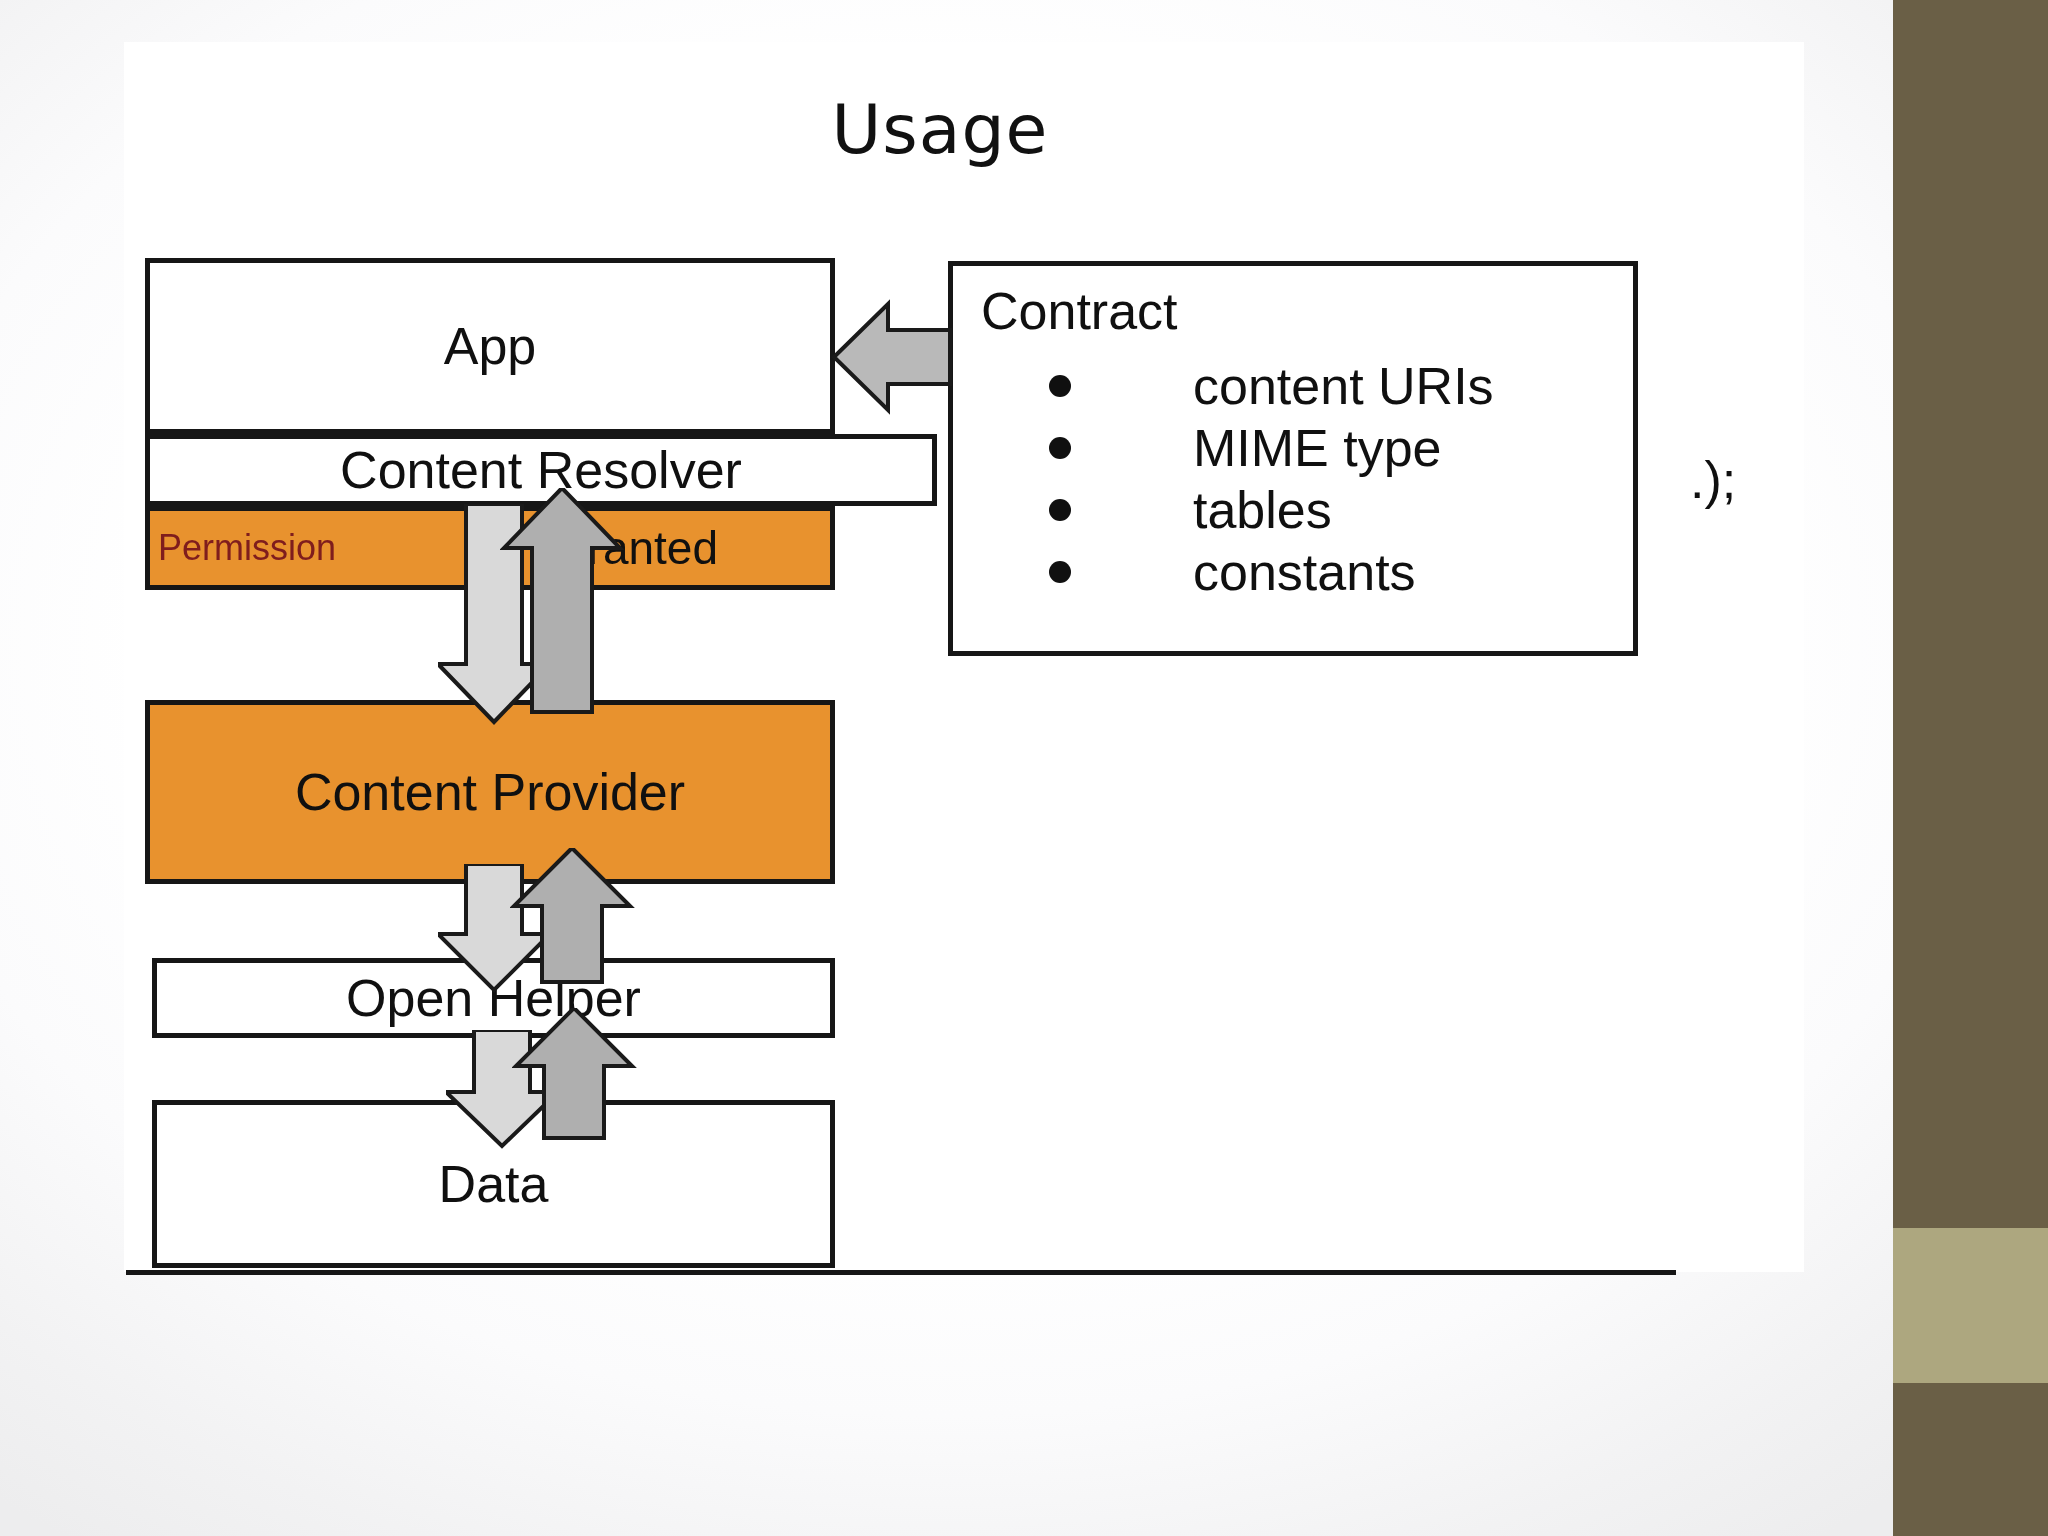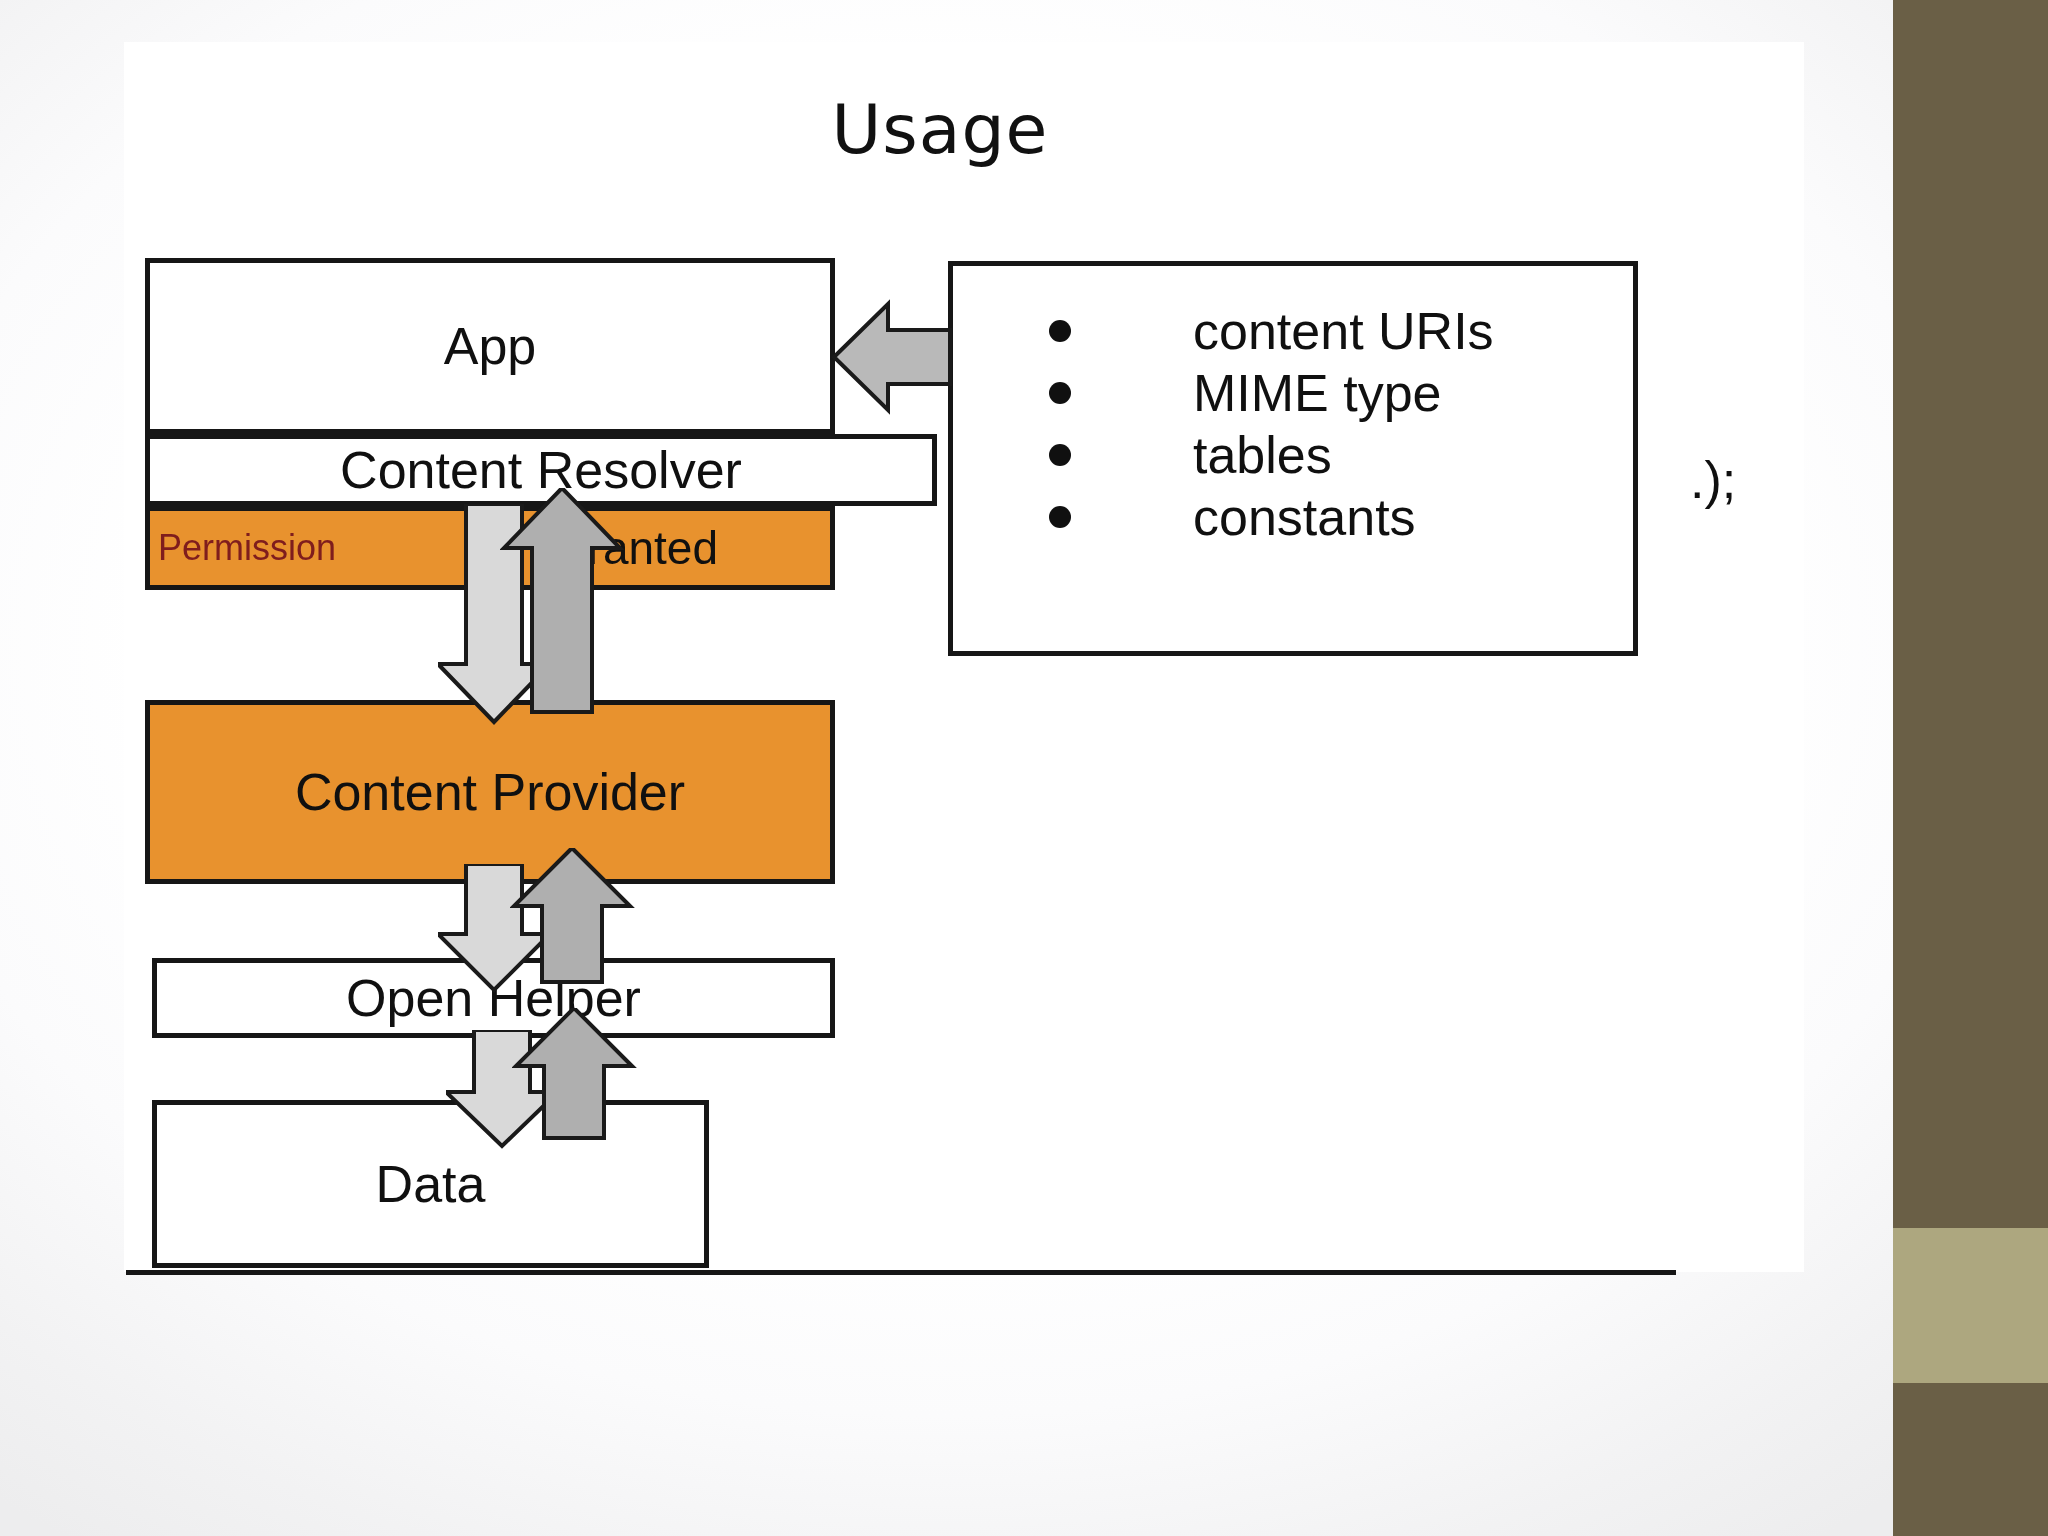--- a/index.html
+++ b/index.html
@@ -76,21 +76,21 @@
     color: #101010;
     white-space: nowrap;
   }
   .dbox.orange { background: #E8922E; }
 
   #box-app              { left: 145px; top: 258px;  width: 690px; height: 176px; }
   #box-content-resolver { left: 145px; top: 434px;  width: 792px; height: 72px;  }
   #box-permission       { left: 145px; top: 506px;  width: 690px; height: 84px;  }
   #box-content-provider { left: 145px; top: 700px;  width: 690px; height: 184px; }
   #box-open-helper      { left: 152px; top: 958px;  width: 683px; height: 80px;  }
-  #box-data             { left: 152px; top: 1100px; width: 557px; height: 168px; }
+  #box-data             { left: 152px; top: 1100px; width: 683px; height: 168px; }
 
   
   #box-permission { justify-content: flex-start; }
   .perm-left {
     position: absolute;
     left: 8px;
     font-size: 36px;
     color: #7f1d1d;
   }
   .perm-right {
@@ -204,20 +204,21 @@
 
   <div class="dbox" id="box-open-helper">
     <span>Open Helper</span>
   </div>
 
   <div class="dbox" id="box-data">
     <span>Data</span>
   </div>
 
   <div id="box-contract">
+    <div id="contract-heading">Contract</div>
     <ul id="contract-list">
       <li>
         <span class="bullet"></span>
         <span>content URIs</span>
       </li>
       <li>
         <span class="bullet"></span>
         <span>MIME type</span>
       </li>
       <li>

